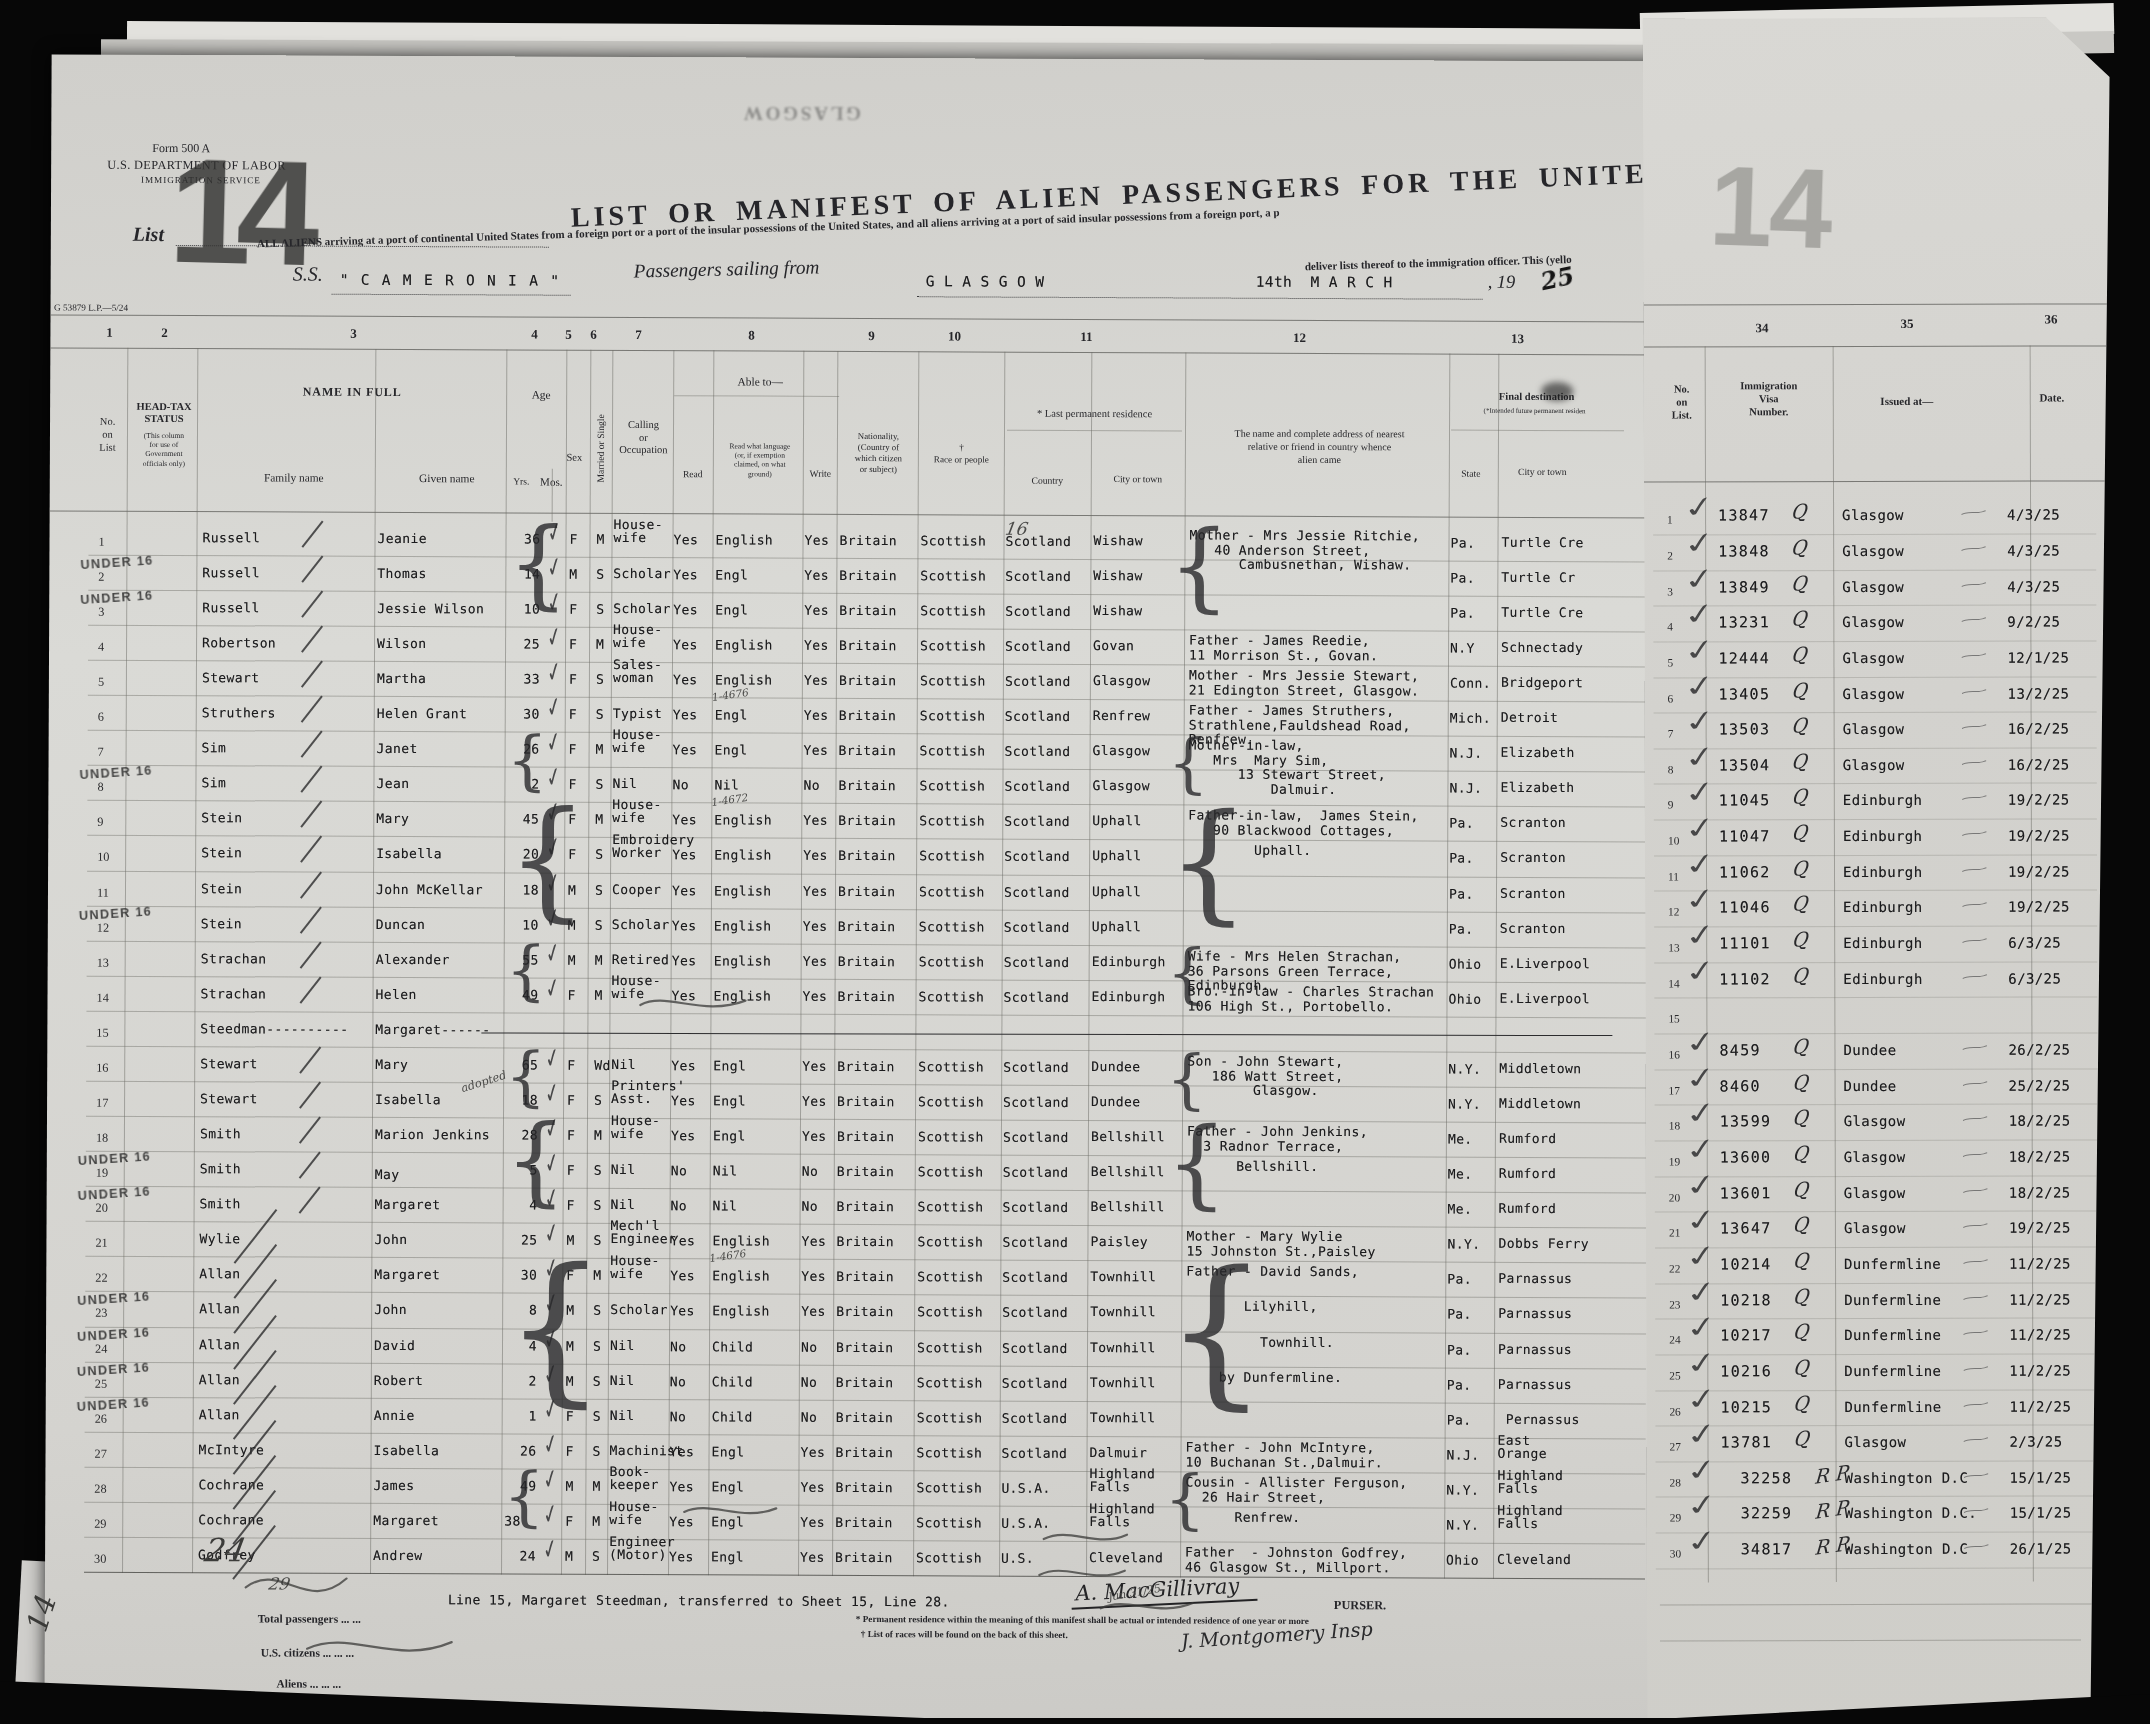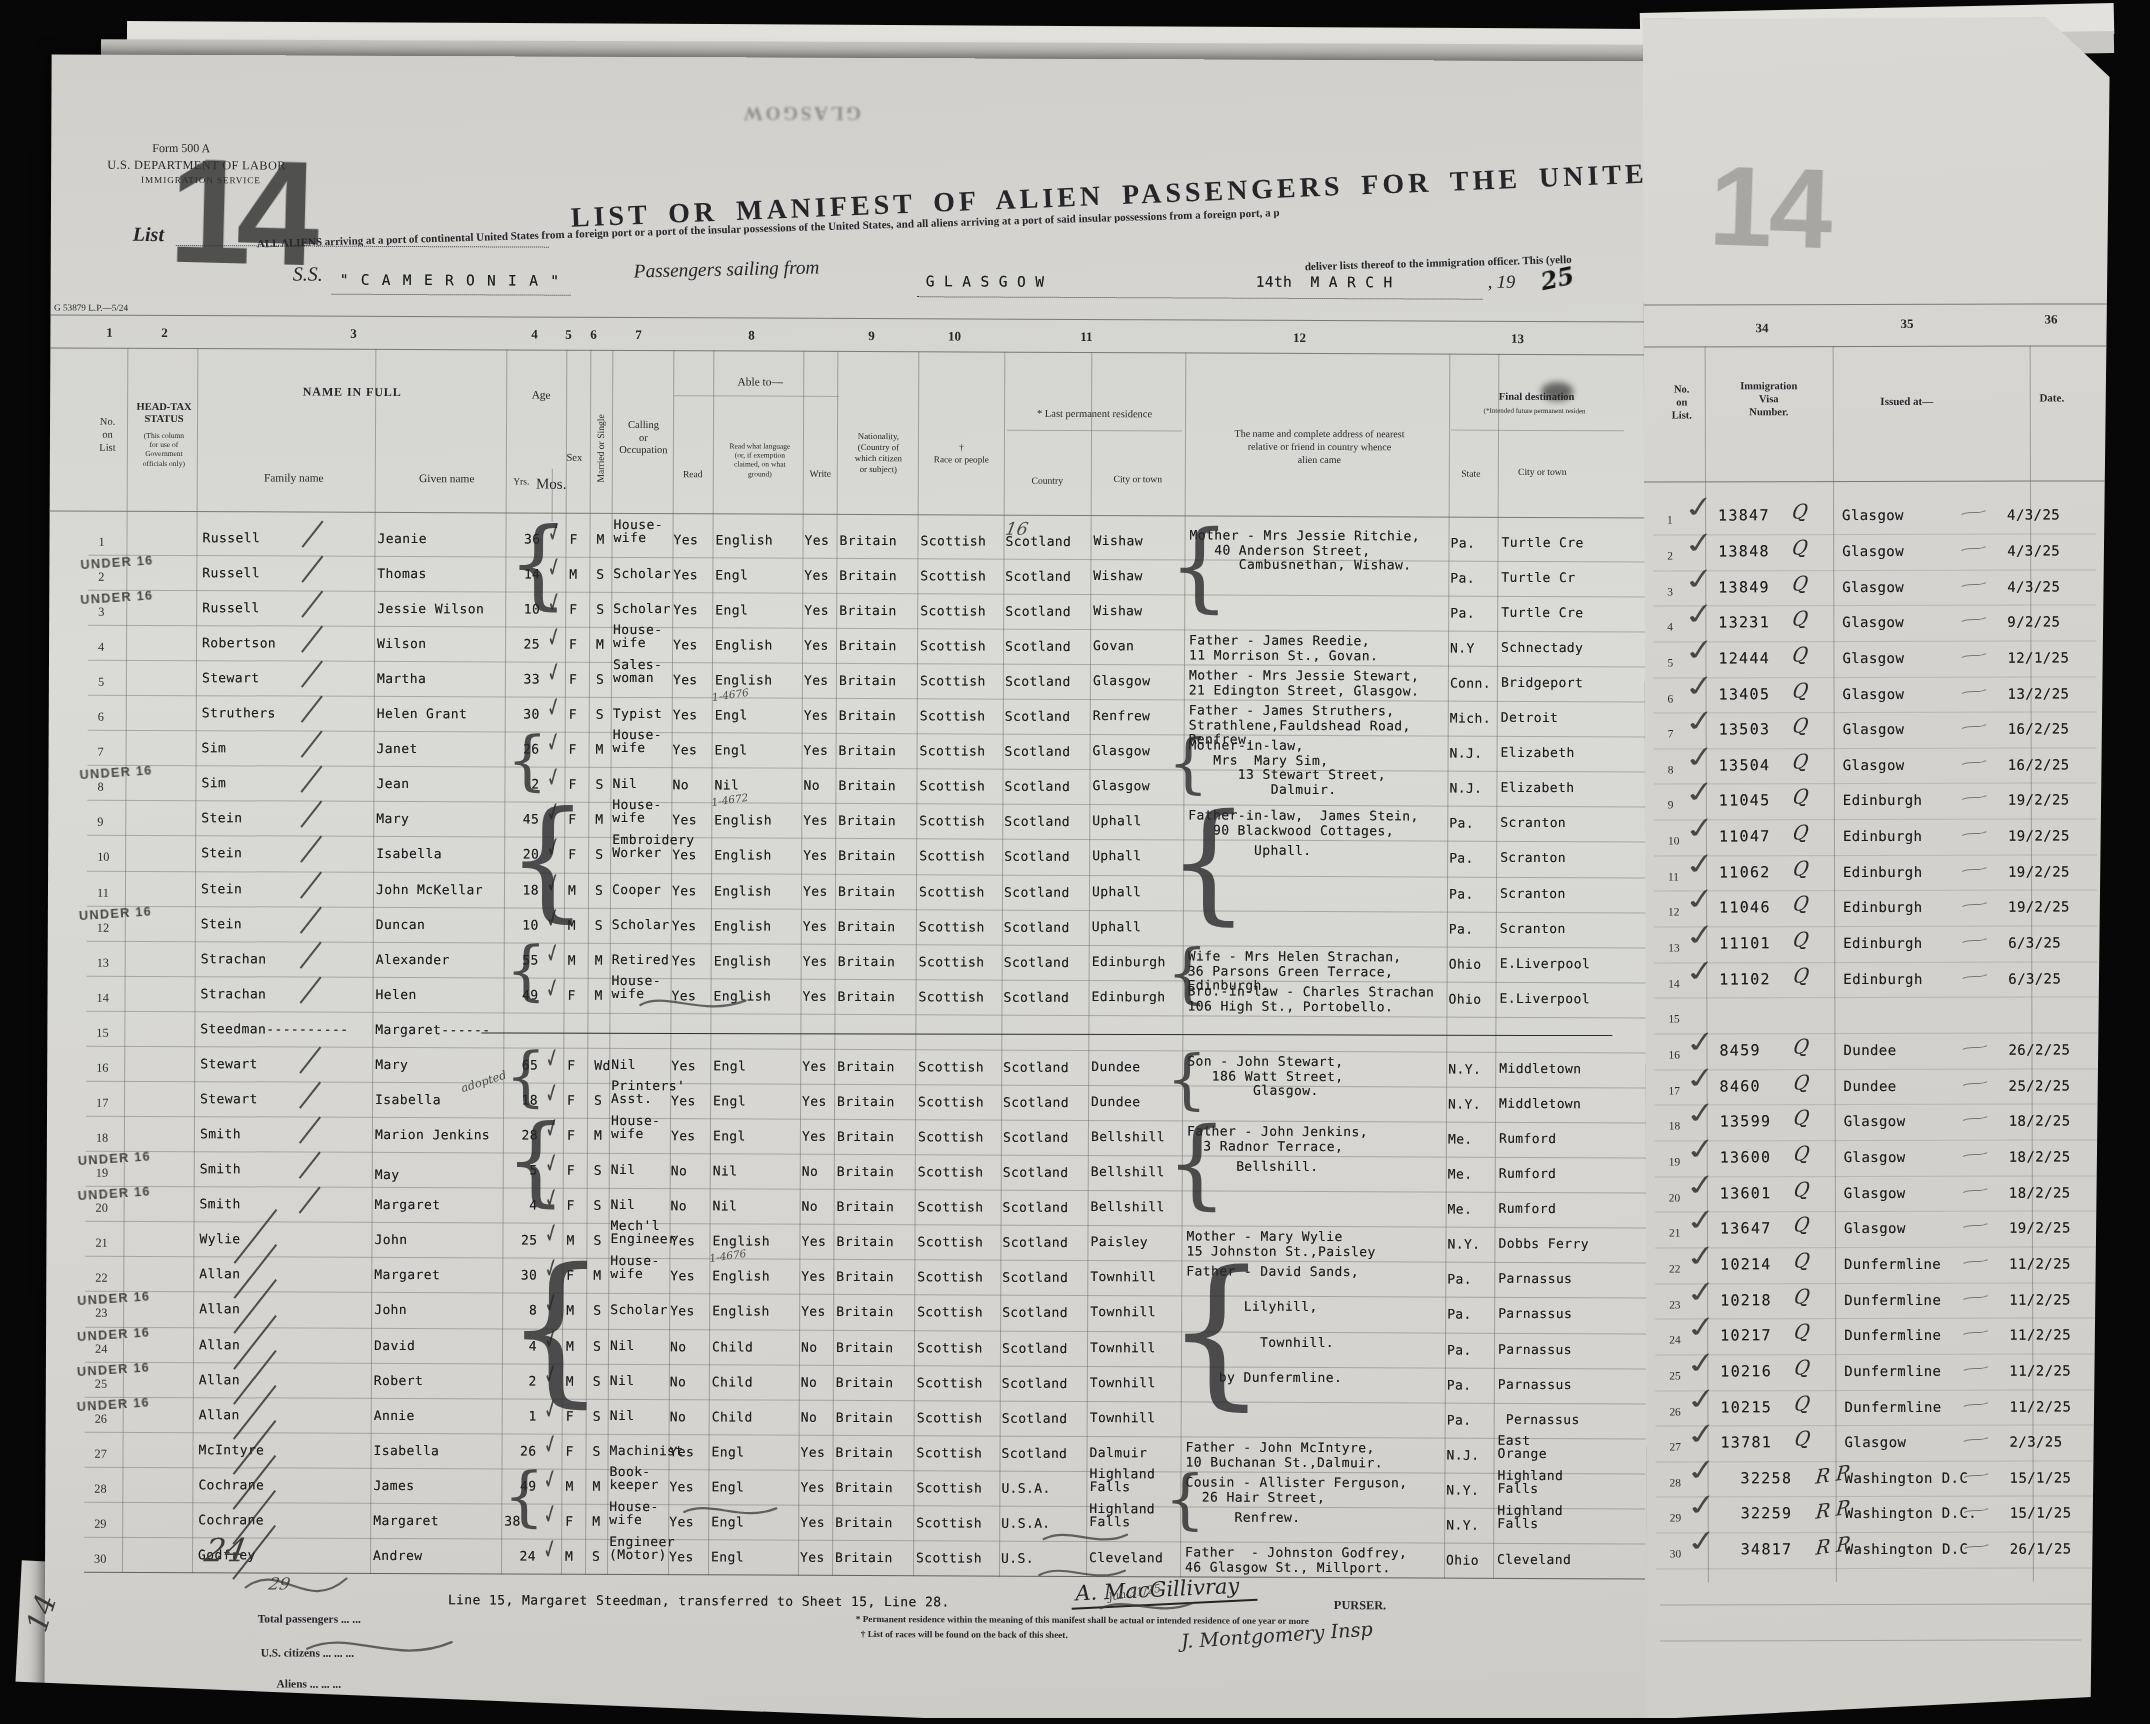--- a/index.html
+++ b/index.html
@@ -80,21 +80,21 @@
 STATUS</div>
     <div class="hdr printed pre" style="left:82px;top:376px;width:64px;font-size:7.5px;line-height:9.2px;">(This column
 for use of
 Government
 officials only)</div>
     <div class="hdr printed" style="left:210px;top:330px;width:184px;font-size:12px;font-weight:bold;letter-spacing:0.9px;">NAME IN FULL</div>
     <div class="hdr printed" style="left:189px;top:416px;width:110px;font-size:11.4px;">Family name</div>
     <div class="hdr printed" style="left:342px;top:416px;width:110px;font-size:11.4px;">Given name</div>
     <div class="hdr printed" style="left:469px;top:332px;width:44px;font-size:11.4px;">Age</div>
     <div class="hdr printed" style="left:454px;top:419px;width:35px;font-size:9.6px;">Yrs.</div>
-    <div class="hdr printed" style="left:484px;top:419px;width:35px;font-size:15px;">Mos.</div>
+    <div class="hdr printed" style="left:484px;top:419px;width:35px;font-size:11px;">Mos.</div>
     <div class="hdr printed" style="left:509px;top:395px;width:31px;font-size:10.5px;">Sex</div>
     <div class="hdr printed" style="left:489px;top:386px;width:123px;font-size:9.6px;transform:rotate(-90deg);transform-origin:center;white-space:nowrap;">Married or Single</div>
     <div class="hdr printed pre" style="left:563px;top:362px;width:61px;font-size:10.5px;line-height:12.7px;">Calling
 or
 Occupation</div>
     <div class="hdr printed" style="left:640px;top:318px;width:140px;font-size:11.4px;">Able to—</div>
     <div class="abs hline" style="left:624px;top:338px;width:165px;"></div>
     <div class="hdr printed" style="left:621px;top:411px;width:44px;font-size:9.6px;">Read</div>
     <div class="hdr printed pre" style="left:666px;top:384px;width:88px;font-size:7.5px;line-height:9.2px;">Read what language
 (or, if exemption

